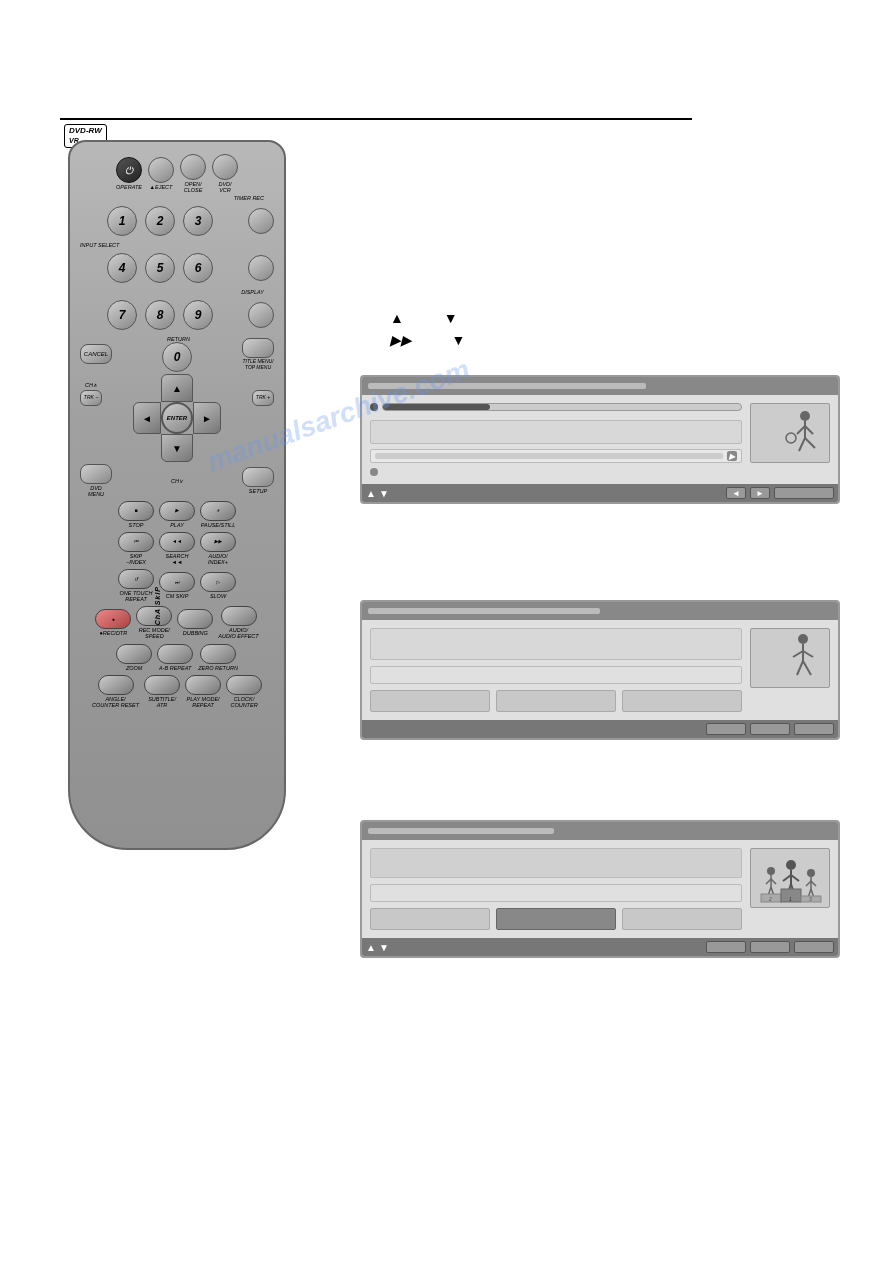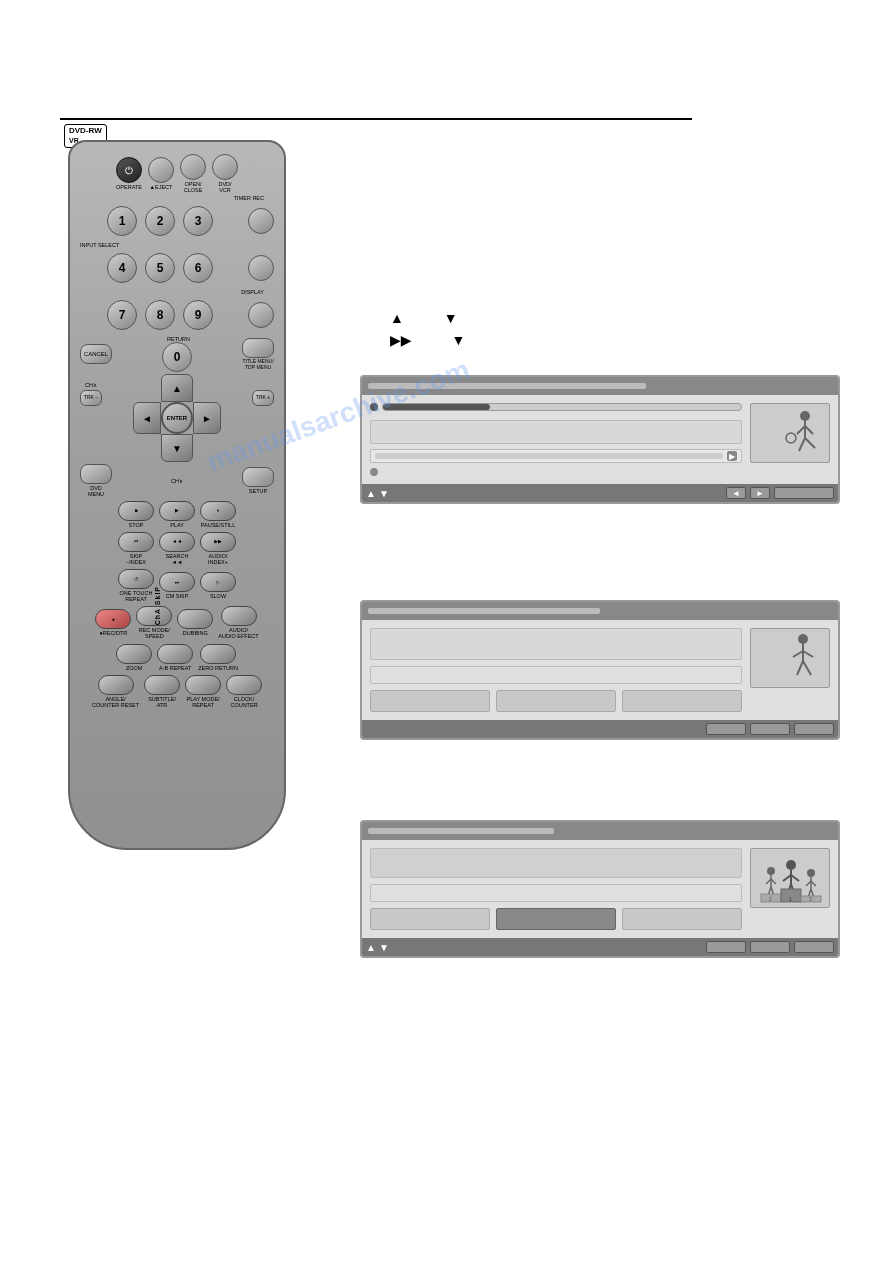--- a/index.html
+++ b/index.html
@@ -10,20 +10,21 @@
       min-height: 1263px;
       position: relative;
       overflow: hidden;
     }
 
     .page-container {
       width: 752px;
       min-height: 1263px;
       background: #fff;
       position: relative;
+      font-style: italic;
     }
 
     
     .top-rule {
       position: absolute;
       top: 118px;
       left: 60px;
       right: 60px;
       height: 2px;
       background: #000;

